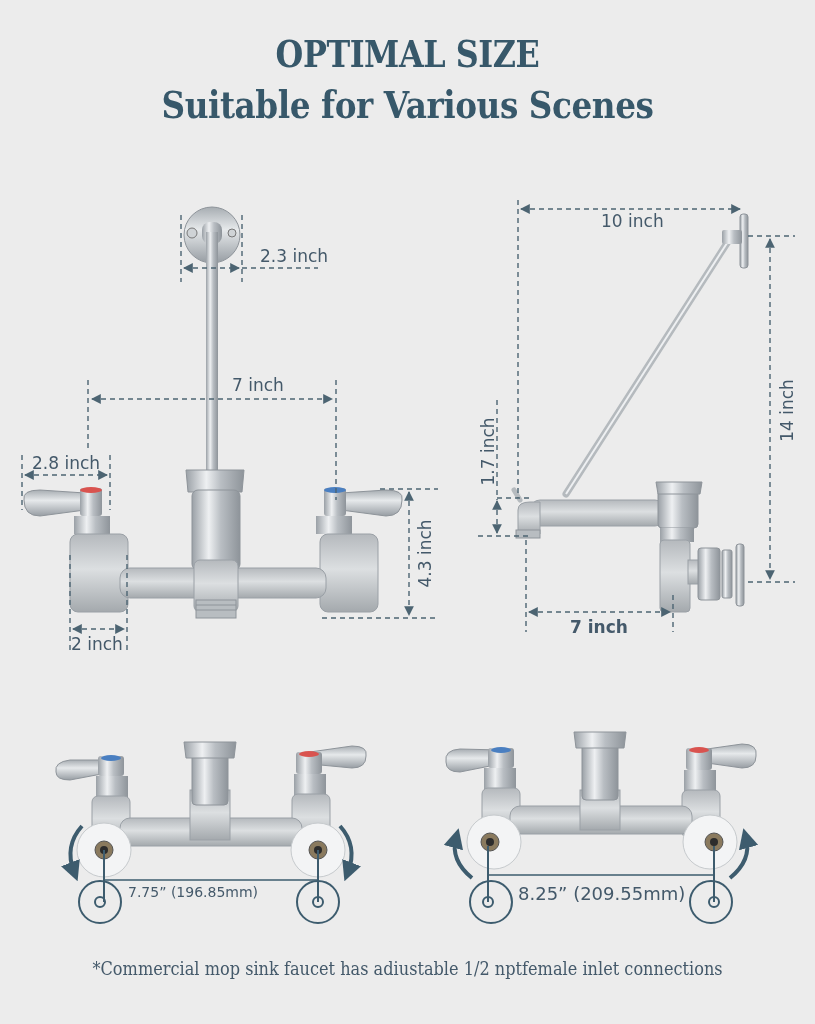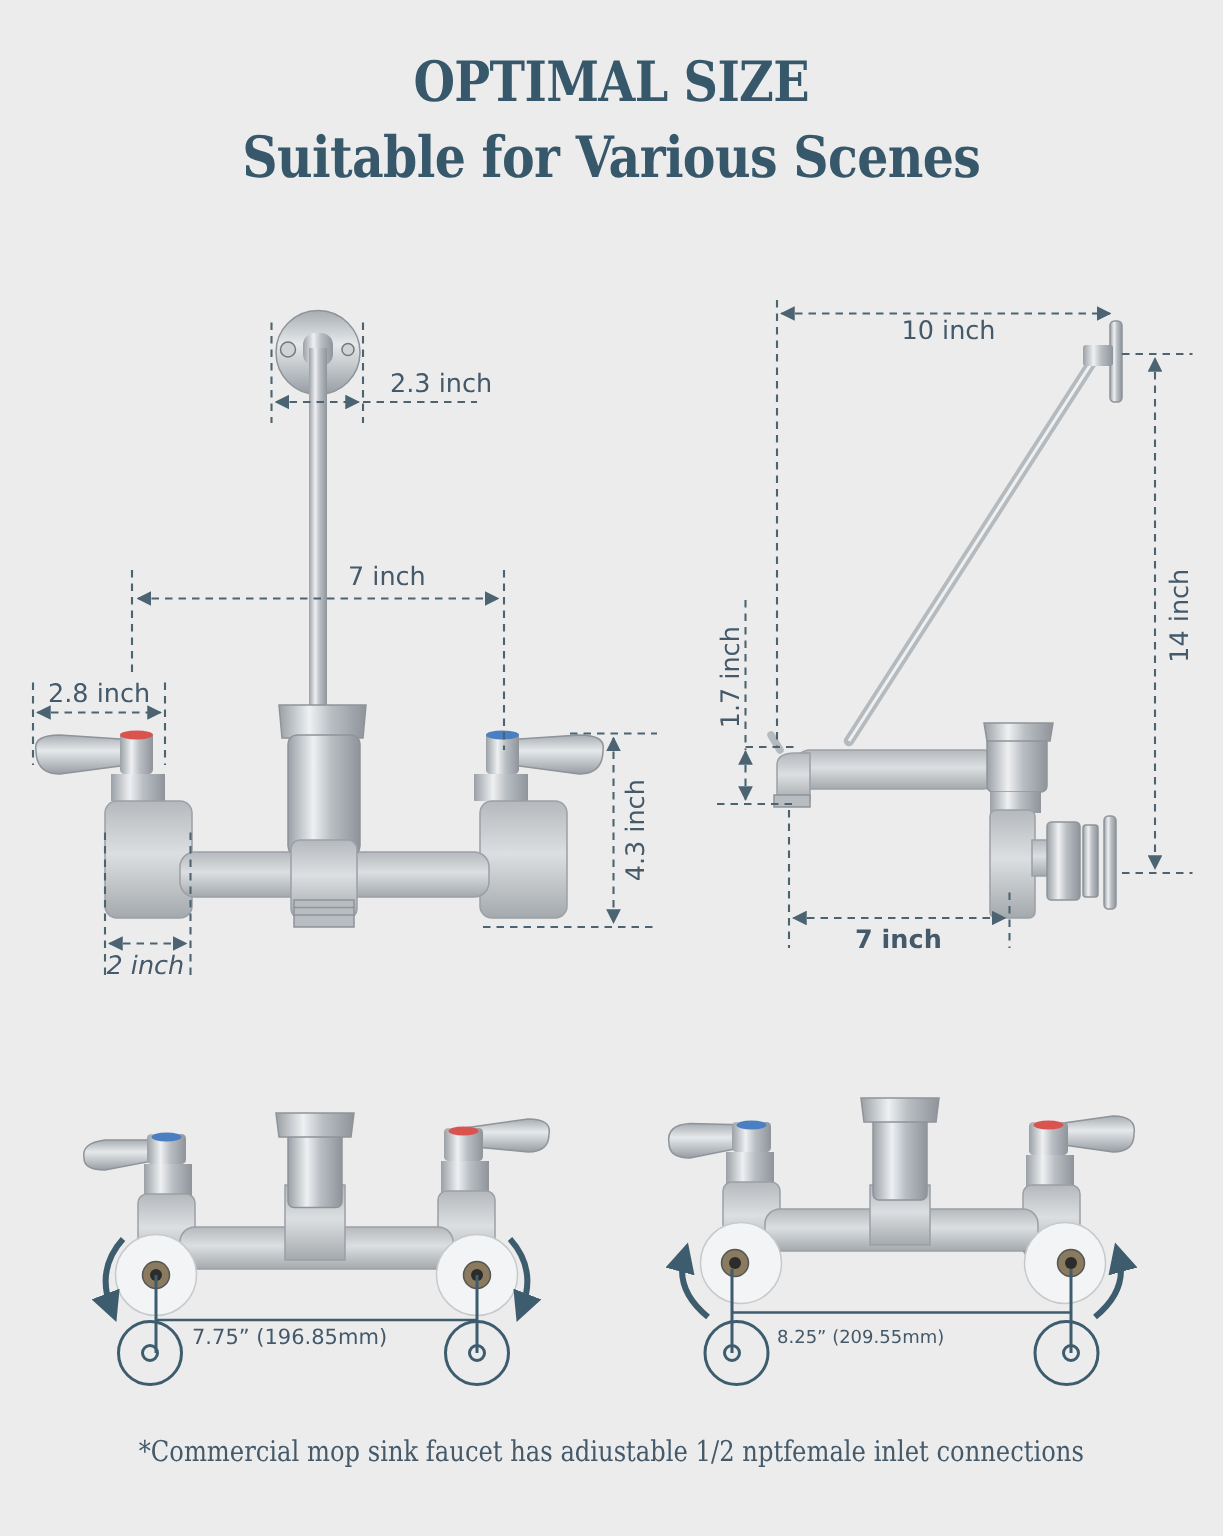--- a/index.html
+++ b/index.html
@@ -206,24 +206,24 @@
     <circle cx="491" cy="902" r="21"></circle>
     <circle cx="488" cy="902" r="5"></circle>
     <circle cx="711" cy="902" r="21"></circle>
     <circle cx="714" cy="902" r="5"></circle>
   </g>
 </svg>
 
 <div class="lbl" style="left:260px; top:248px;">2.3 inch</div>
 <div class="lbl" style="left:232px; top:377px;">7 inch</div>
 <div class="lbl" style="left:32px; top:455px;text-align:center;">2.8 inch</div>
-<div class="lbl" style="left:71px; top:636px;font-style:italic;">2 inch</div>
+<div class="lbl" style="left:71px; top:636px;">2 inch</div>
 <div class="lbl vert" style="left:391px; top:545px;">4.3 inch</div>
 
 <div class="lbl" style="left:601px; top:213px;">10 inch</div>
 <div class="lbl vert" style="left:756px; top:402px;">14 inch</div>
 <div class="lbl vert" style="left:454px; top:443px;">1.7 inch</div>
 <div class="lbl" style="left:570px; top:619px;font-weight:bold;">7 inch</div>
 
 <div class="lbl" style="left:128px; top:885px; font-size:14px;">7.75” (196.85mm)</div>
-<div class="lbl" style="left:518px; top:885px; font-size:12px;">8.25” (209.55mm)</div>
+<div class="lbl" style="left:518px; top:885px; font-size:18px;">8.25” (209.55mm)</div>
 
 <div class="footnote">*Commercial mop sink faucet has adiustable 1/2 nptfemale inlet connections</div>
 
 </body></html>

